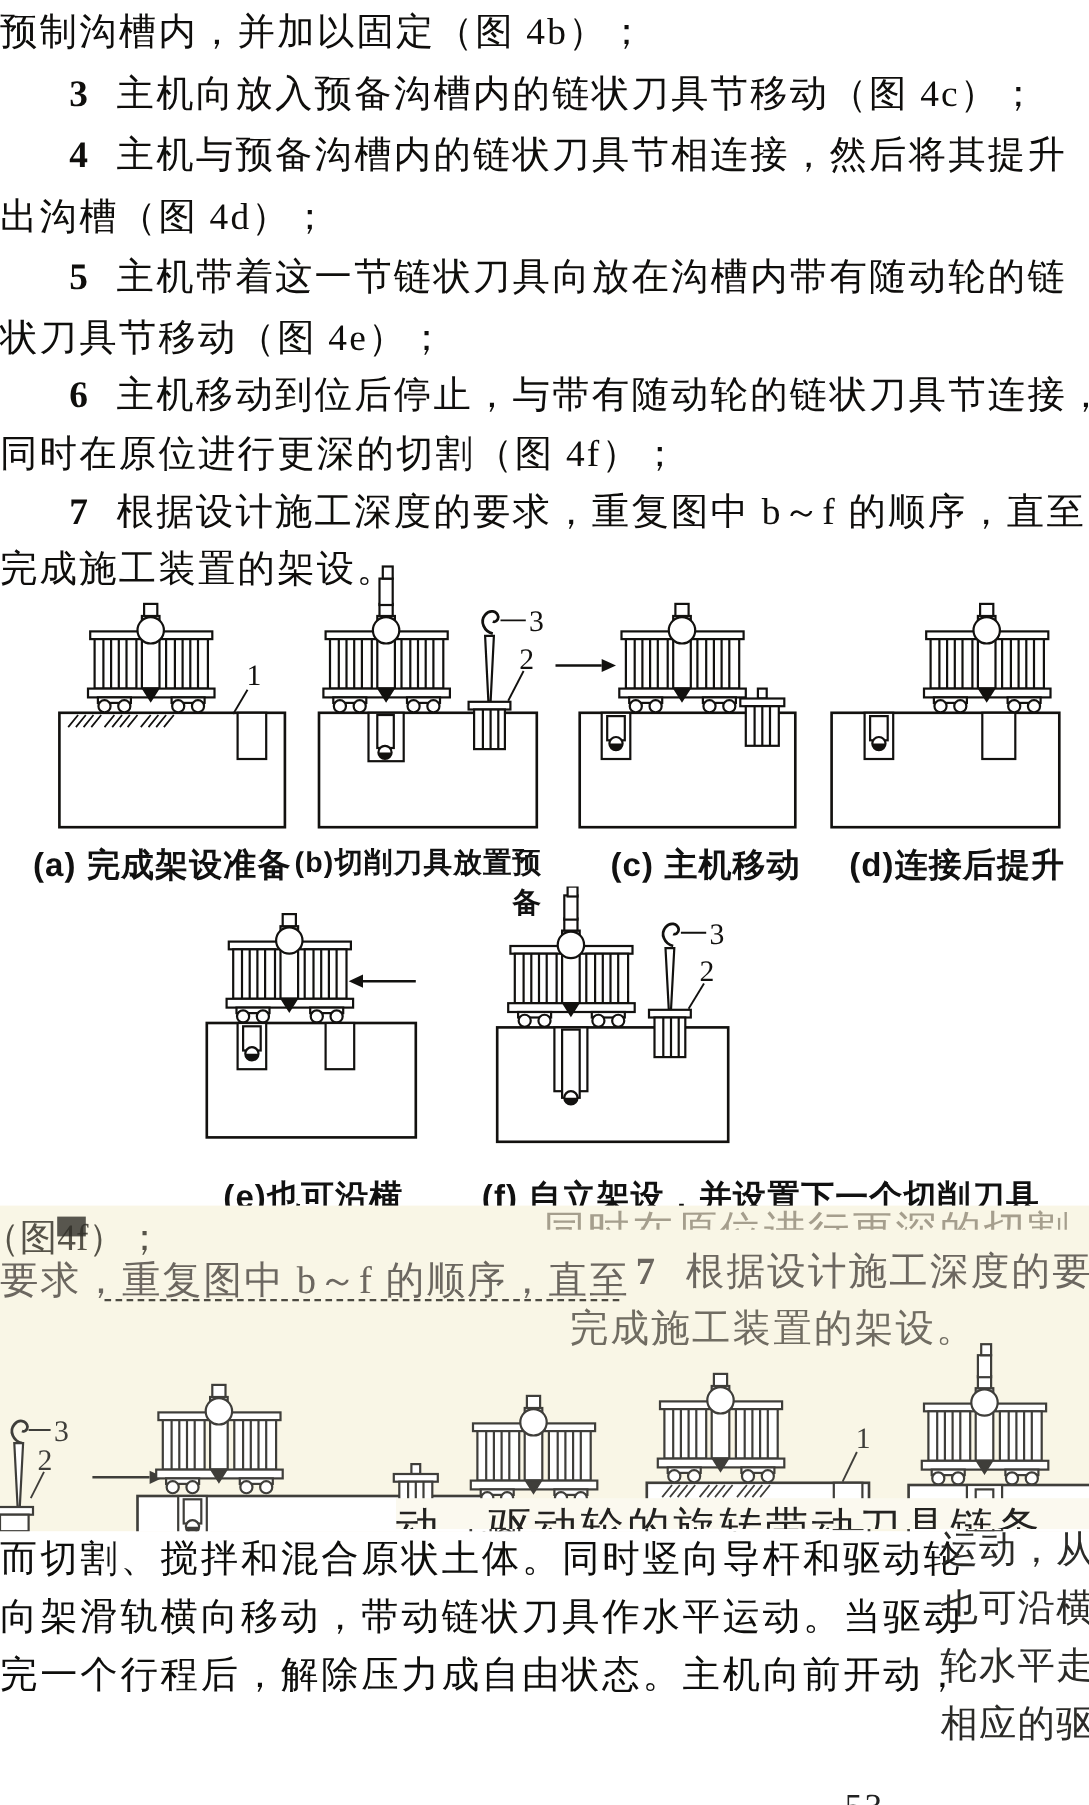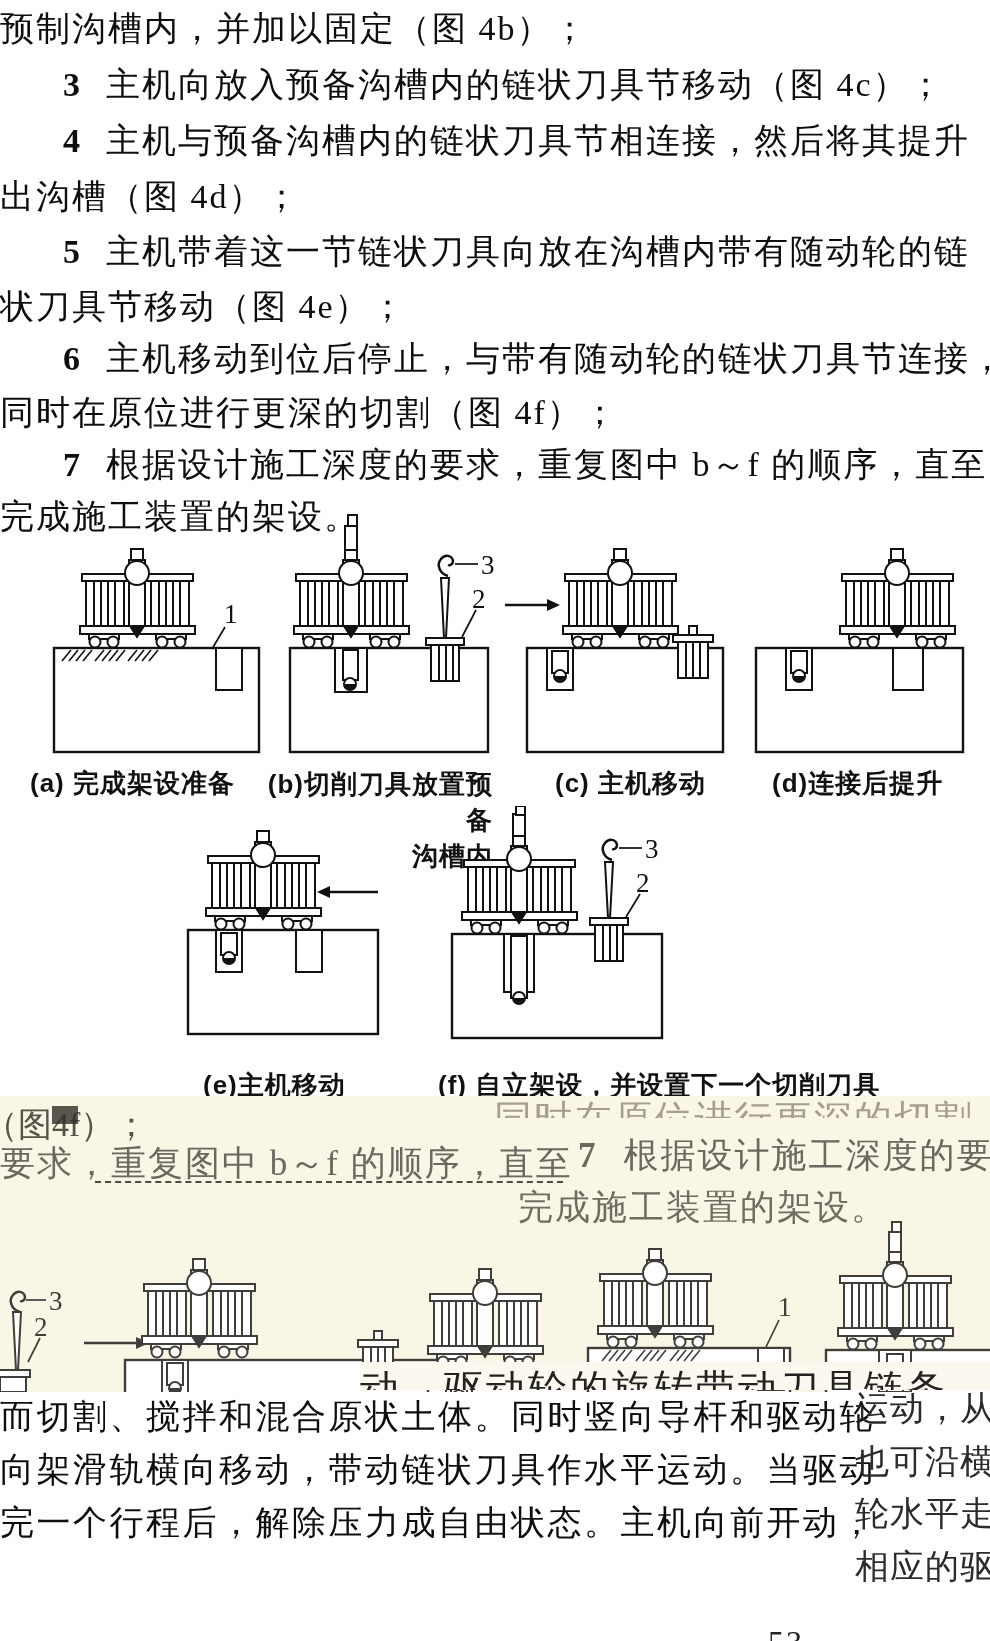--- a/index.html
+++ b/index.html
@@ -3,21 +3,21 @@
 <meta charset="utf-8">
 <style>
   *{margin:0;padding:0;box-sizing:border-box}
   html,body{background:#ffffff}
   #page{position:relative;width:990px;height:1641px;background:#ffffff;overflow:hidden;
         font-family:"Liberation Serif",serif;color:#0f0e0c}
   .tl{position:absolute;font-size:34px;letter-spacing:2px;white-space:nowrap;color:#0f0e0c}
   .tl .inum{font-weight:700}
   .tl .itxt{margin-left:24px}
   .cap{position:absolute;font-family:"Liberation Sans",sans-serif;font-weight:600;
-       font-size:26px;letter-spacing:1px;white-space:nowrap;color:#111}
+       font-size:30px;letter-spacing:1px;white-space:nowrap;color:#111}
   .capwrap{position:absolute;text-align:right;font-family:"Liberation Sans",sans-serif;
        font-weight:700;font-size:26px;letter-spacing:1px;color:#111;line-height:36px}
   svg.fig{position:absolute;color:#12110f;overflow:hidden}
   svg.strip{position:absolute;color:#3f3e3a;overflow:hidden}
   .gnd{fill:#fff;stroke:currentColor;stroke-width:2.4}
   .shp{fill:#fff;stroke:currentColor;stroke-width:2}
   .ln{stroke:currentColor;stroke-width:2;fill:none}
   .ldr{stroke:currentColor;stroke-width:1.7;fill:none}
   .arr{stroke:currentColor;stroke-width:2.4;fill:none}
   .cal{fill:currentColor;font-family:"Liberation Serif",serif;font-size:27px}
@@ -138,21 +138,20 @@
   <svg class="fig" style="left:738px;top:528px" width="232" height="230" viewBox="0 0 232 230">
     <rect class="gnd" x="18" y="120" width="207" height="104"></rect>
     <rect class="shp" x="155" y="120" width="30" height="42"></rect>
     <use href="#mach" x="102" y="20"></use>
     <use href="#slotc" x="48" y="120"></use>
   </svg>
 
   <div class="cap" style="left:30px;top:766px">(a) 完成架设准备</div>
   <div class="capwrap" style="left:243px;top:766px;width:250px">
     <div>(b)切削刀具放置预备</div>
-    <div>沟槽内</div>
   </div>
   <div class="cap" style="left:555px;top:766px">(c) 主机移动</div>
   <div class="cap" style="left:772px;top:766px">(d)连接后提升</div>
 
   <svg class="fig" style="left:168px;top:820px" width="225" height="230" viewBox="0 0 225 230">
     <rect class="gnd" x="20" y="110" width="190" height="104"></rect>
     <use href="#mach" x="38" y="10"></use>
     <line class="arr" x1="162" y1="72" x2="210" y2="72"></line>
     <use href="#ahr" transform="translate(162,72) scale(-1,1)"></use>
     <use href="#slotc" x="48" y="110"></use>
@@ -172,21 +171,21 @@
     <polygon class="shp" points="173,56 181,56 178,112 176,112"></polygon>
     <rect class="shp" x="158" y="112" width="38" height="7"></rect>
     <rect class="shp" x="163" y="119" width="28" height="36"></rect>
     <path class="ln" d="M171 119V155M178 119V155M185 119V155"></path>
     <line class="ldr" x1="187" y1="42" x2="210" y2="42"></line>
     <text class="cal" x="213" y="52">3</text>
     <line class="ldr" x1="208" y1="88" x2="194" y2="111"></line>
     <text class="cal" x="204" y="86">2</text>
   </svg>
 
-  <div class="cap" style="left:203px;top:1068px">(e)主机移动</div>
+  <div class="cap" style="left:203px;top:1068px">(e)也可沿横</div>
   <div class="cap" style="left:438px;top:1068px">(f) 自立架设，并设置下一个切削刀具</div>
 
   <div class="cream"></div>
 
   <div class="faintwrap">
     <span class="faint">同时在原位进行更深的切割</span>
   </div>
   <div class="gray1">（图4f）；</div>
   <div class="smudge"></div>
   <div class="gray2">要求，重复图中 b～f 的顺序，直至</div>

